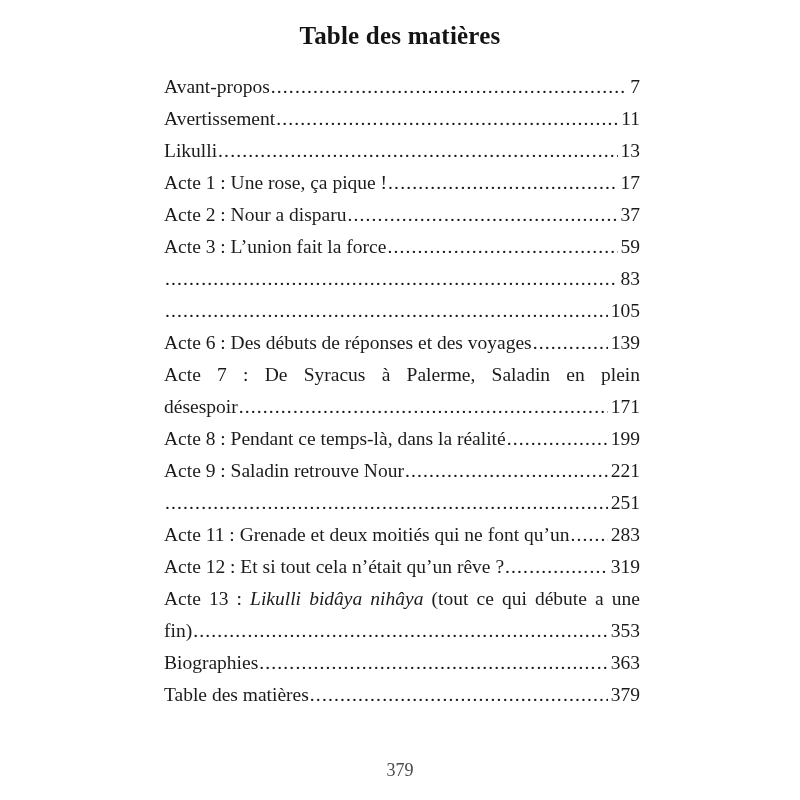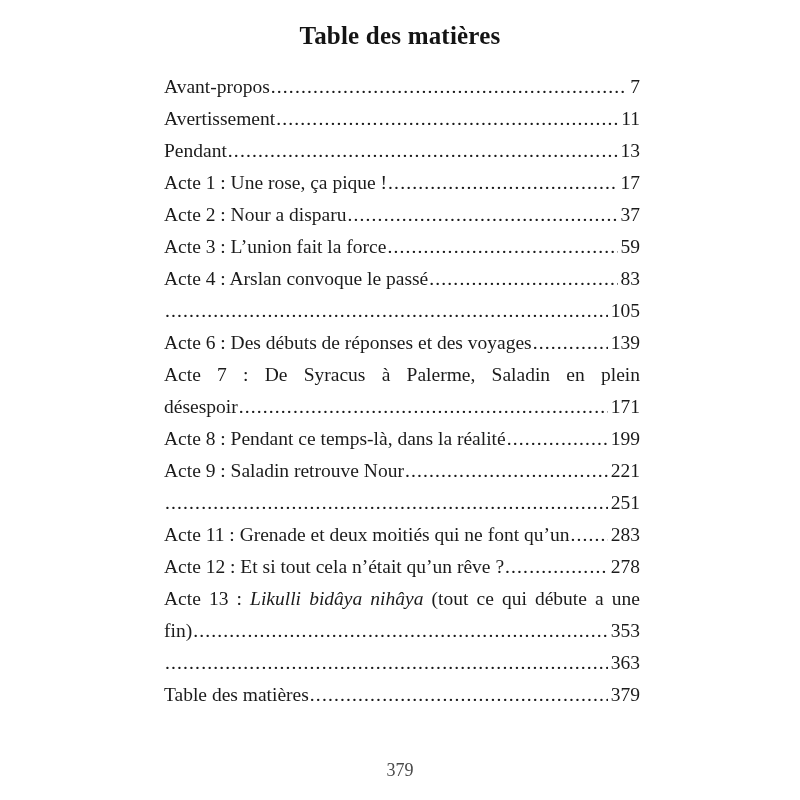--- a/index.html
+++ b/index.html
@@ -123,21 +123,21 @@
       </div>
       <div class="toc-entry">
         <div class="entry-row">
           <span class="entry-title">Avertissement</span>
           <span class="entry-leader">...........................................................................................................................................................................................................................</span>
           <span class="entry-page">11</span>
         </div>
       </div>
       <div class="toc-entry">
         <div class="entry-row">
-          <span class="entry-title">Pendant</span>
+          <span class="entry-title">Likulli</span>
           <span class="entry-leader">...........................................................................................................................................................................................................................</span>
           <span class="entry-page">13</span>
         </div>
       </div>
       <div class="toc-entry">
         <div class="entry-row">
           <span class="entry-title">Acte 1 : Une rose, ça pique !</span>
           <span class="entry-leader">...........................................................................................................................................................................................................................</span>
           <span class="entry-page">17</span>
         </div>
@@ -151,21 +151,20 @@
       </div>
       <div class="toc-entry">
         <div class="entry-row">
           <span class="entry-title">Acte 3 : L’union fait la force</span>
           <span class="entry-leader">...........................................................................................................................................................................................................................</span>
           <span class="entry-page">59</span>
         </div>
       </div>
       <div class="toc-entry">
         <div class="entry-row">
-          <span class="entry-title">Acte 4 : Arslan convoque le passé</span>
           <span class="entry-leader">...........................................................................................................................................................................................................................</span>
           <span class="entry-page">83</span>
         </div>
       </div>
       <div class="toc-entry">
         <div class="entry-row">
           <span class="entry-leader">...........................................................................................................................................................................................................................</span>
           <span class="entry-page">105</span>
         </div>
       </div>
@@ -208,33 +207,34 @@
         <div class="entry-row">
           <span class="entry-title">Acte 11 : Grenade et deux moitiés qui ne font qu’un</span>
           <span class="entry-leader">...........................................................................................................................................................................................................................</span>
           <span class="entry-page">283</span>
         </div>
       </div>
       <div class="toc-entry">
         <div class="entry-row">
           <span class="entry-title">Acte 12 : Et si tout cela n’était qu’un rêve ?</span>
           <span class="entry-leader">...........................................................................................................................................................................................................................</span>
-          <span class="entry-page">278</span>
+          <span class="entry-page">319</span>
         </div>
       </div>
       <div class="toc-entry entry-wrapped">
         <span class="first-line">Acte 13 : <span class="ital">Likulli bidâya nihâya</span> (tout ce qui débute a une</span>
         <span class="second-line">
           <span class="entry-title">fin)</span>
           <span class="entry-leader">...........................................................................................................................................................................................................................</span>
           <span class="entry-page">353</span>
         </span>
       </div>
       <div class="toc-entry">
         <div class="entry-row">
+          <span class="entry-title">Biographies</span>
           <span class="entry-leader">...........................................................................................................................................................................................................................</span>
           <span class="entry-page">363</span>
         </div>
       </div>
       <div class="toc-entry">
         <div class="entry-row">
           <span class="entry-title">Table des matières</span>
           <span class="entry-leader">...........................................................................................................................................................................................................................</span>
           <span class="entry-page">379</span>
         </div>

